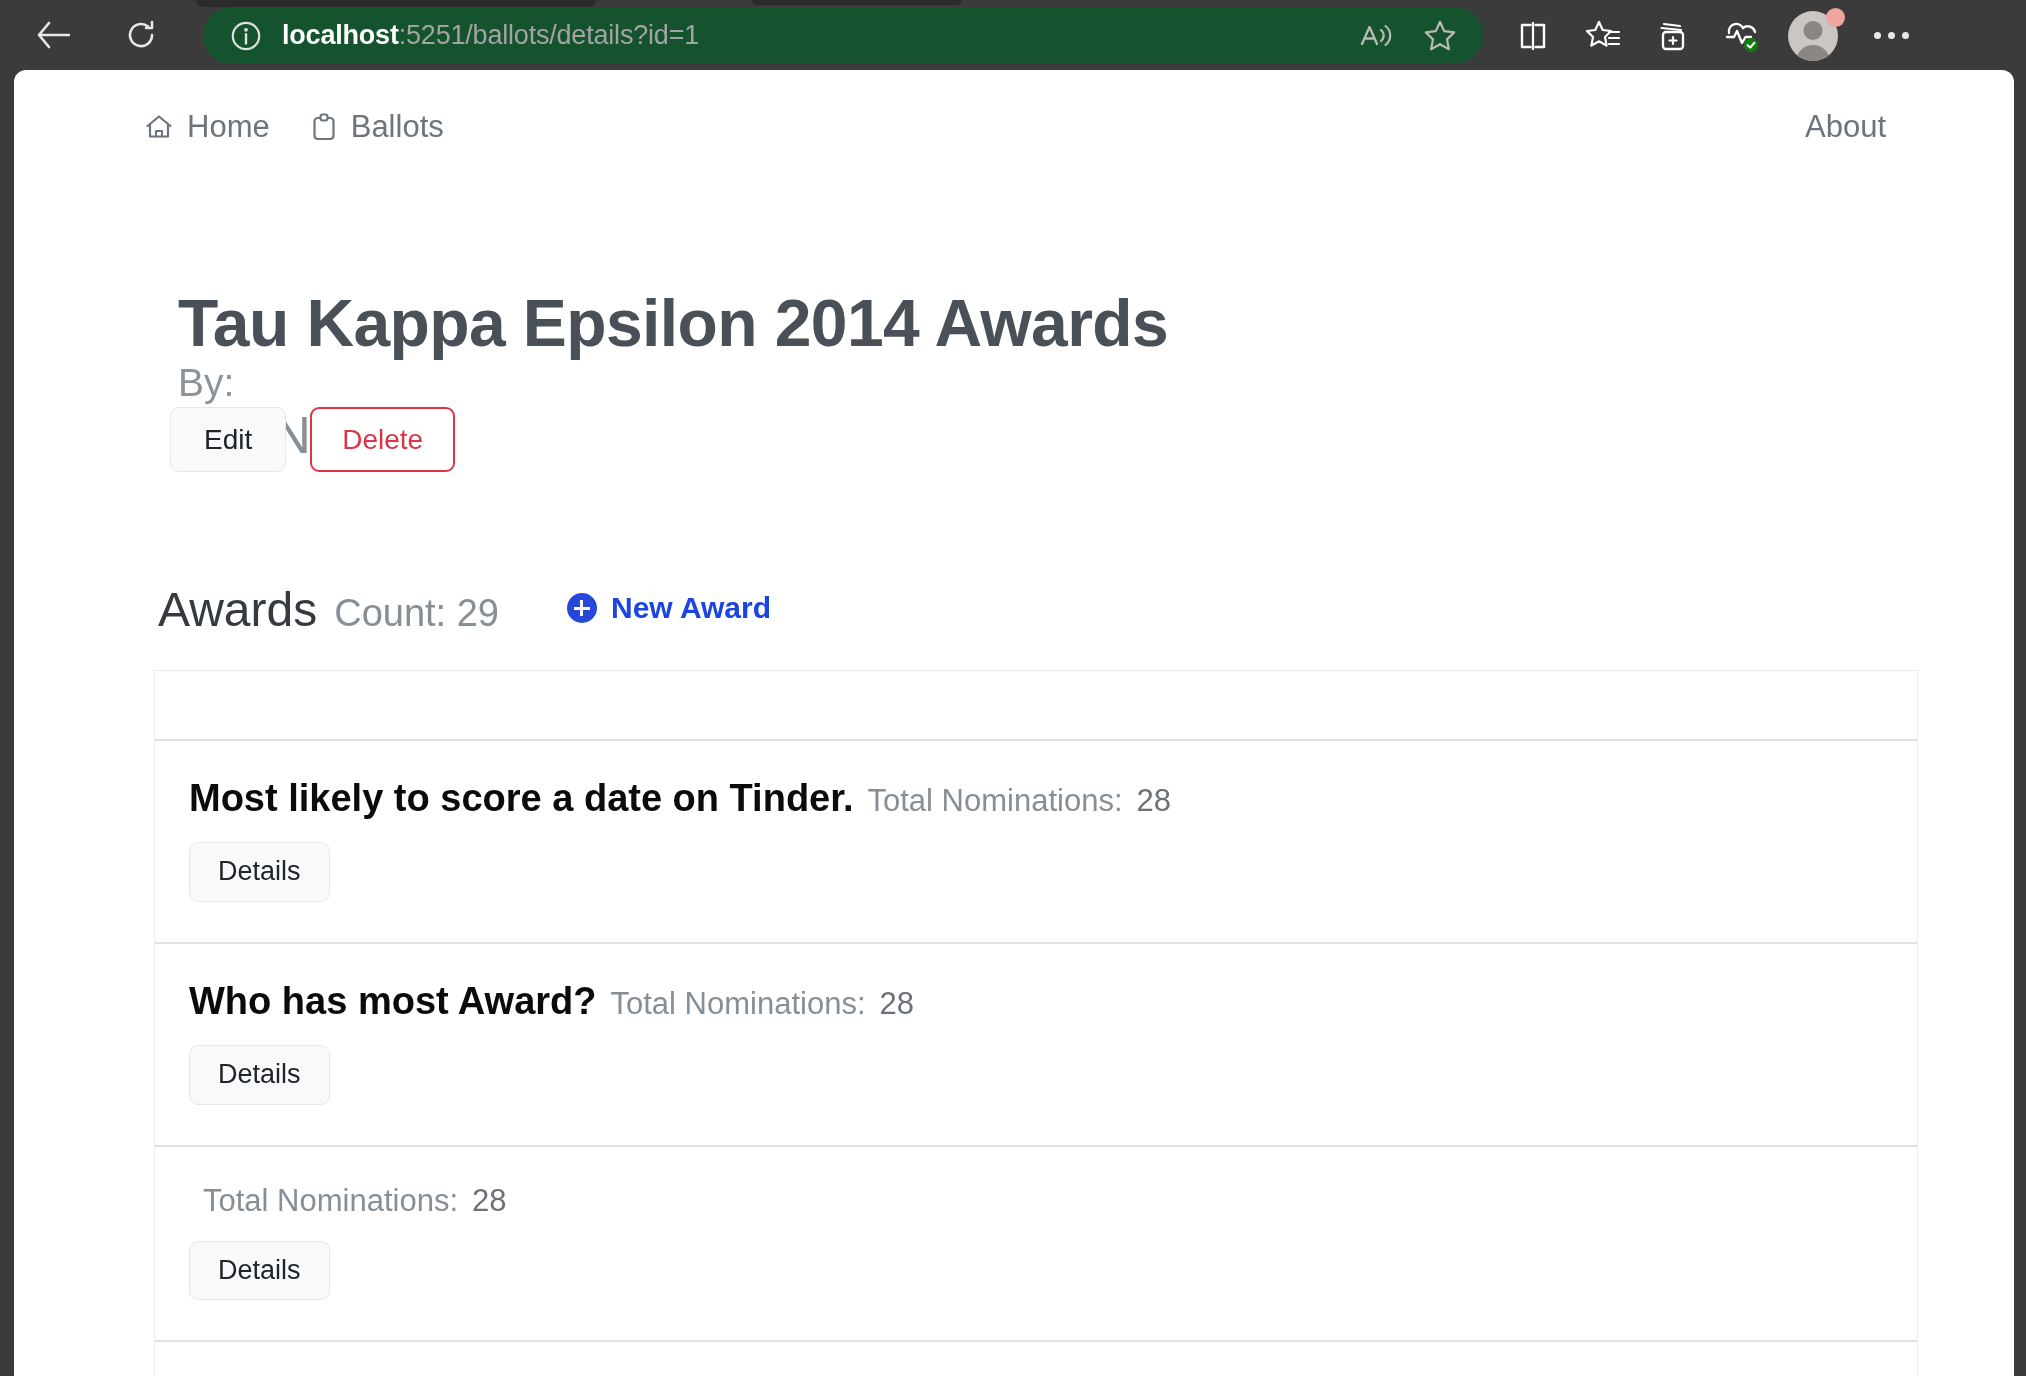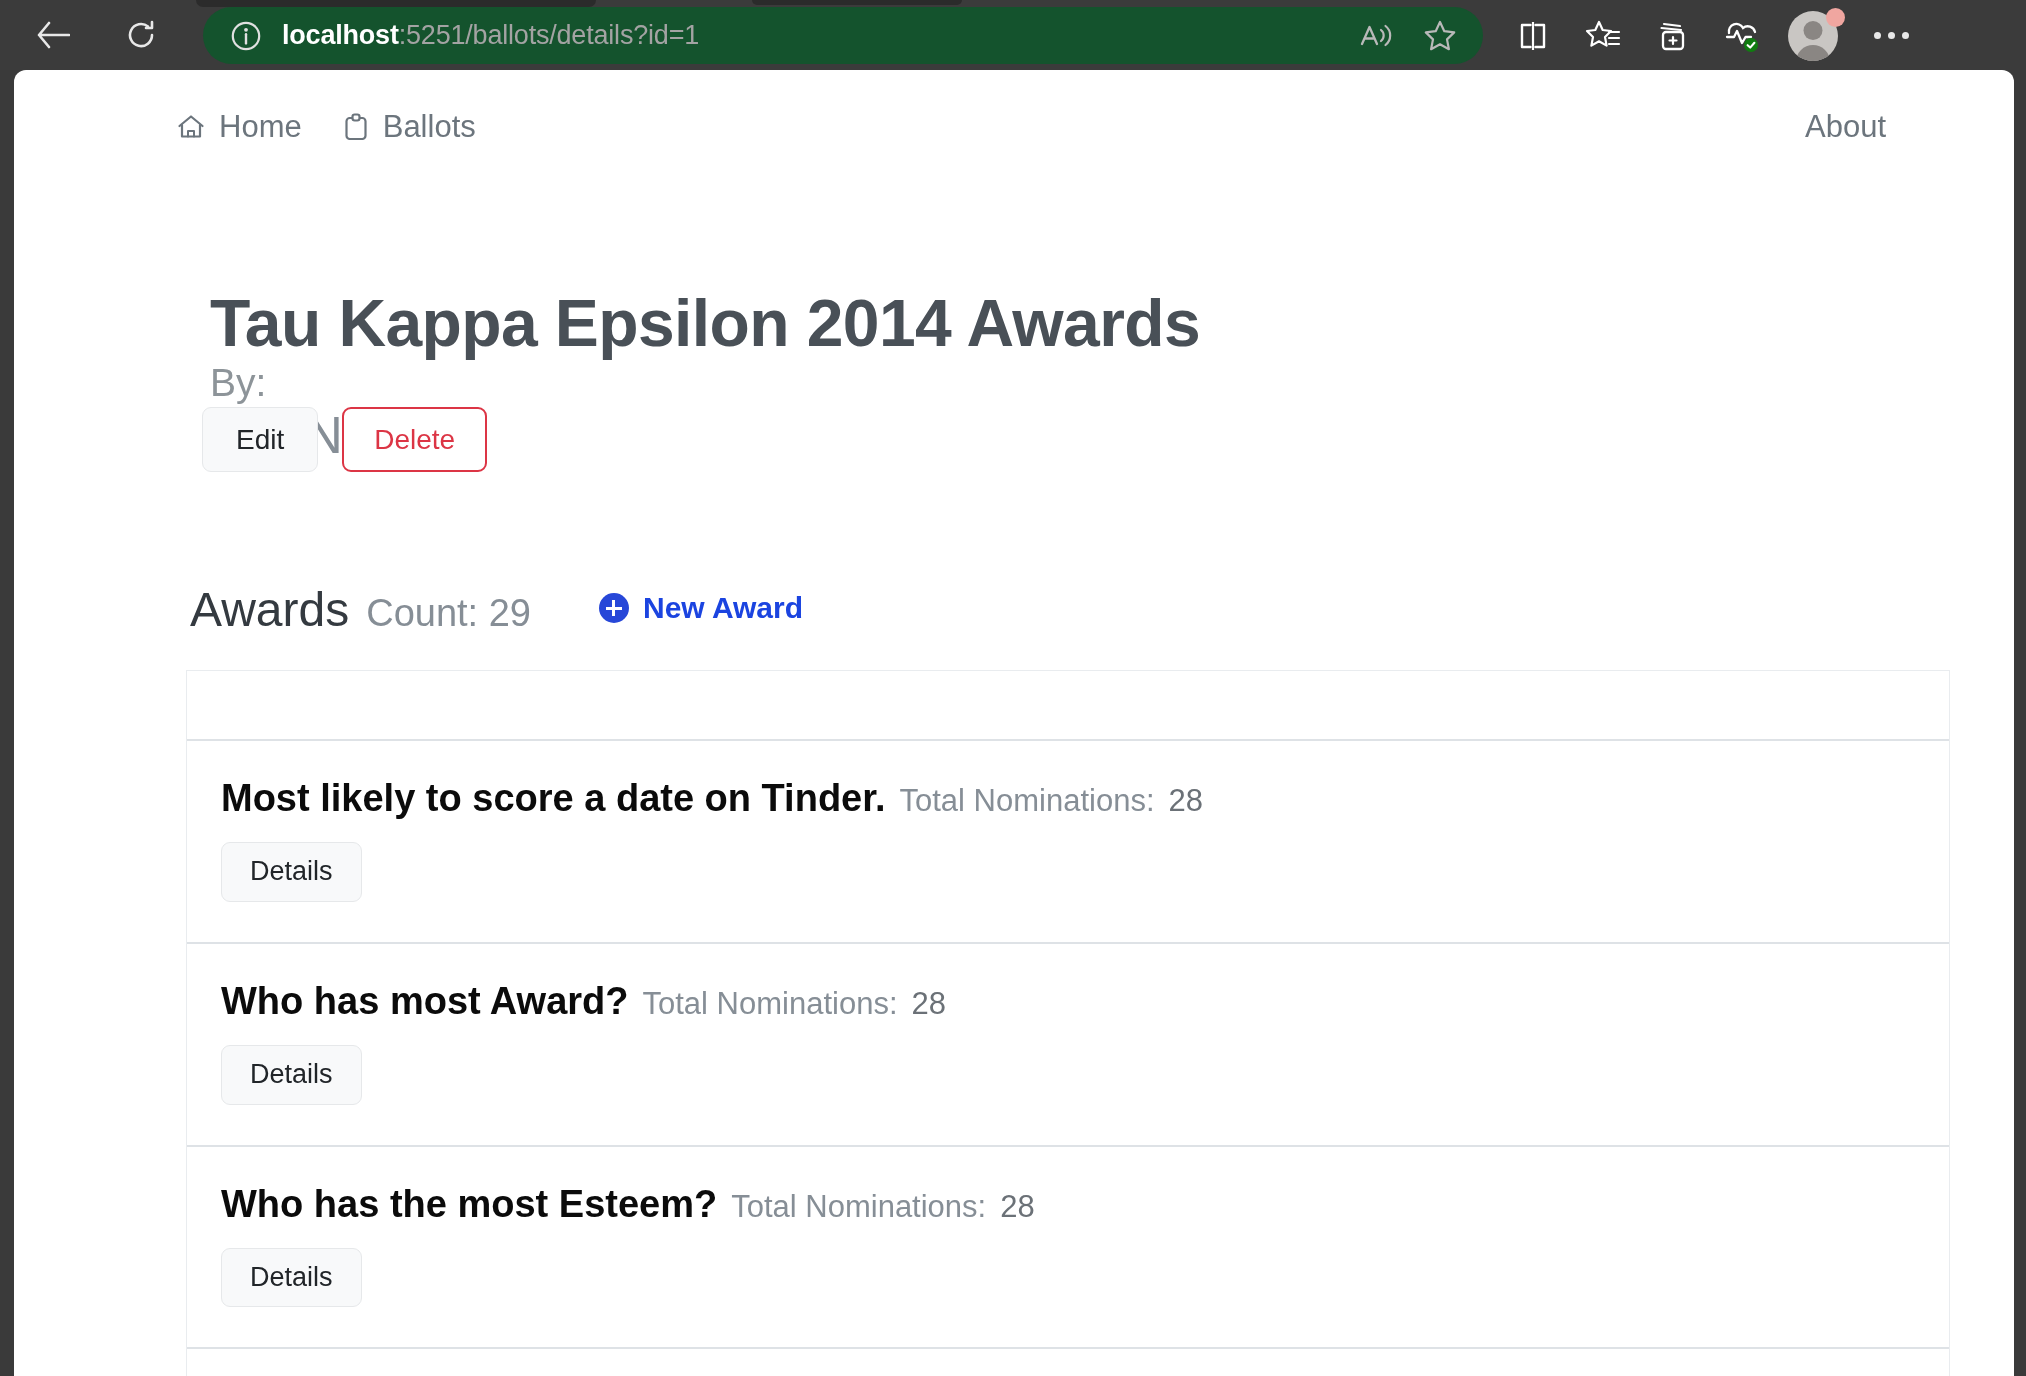--- a/index.html
+++ b/index.html
@@ -97,21 +97,20 @@
   .dots-menu span { width: 7px; height: 7px; border-radius: 50%; background: #e8e8e8; }
 
   
   .viewport {
     position: absolute;
     top: 70px; left: 14px;
     width: 2000px; height: 1306px;
     background: #ffffff;
     border-radius: 12px 12px 0 0;
     overflow: hidden;
-    padding-left: 32px;
   }
   .page {
     position: relative;
     width: 100%; height: 100%;
     padding: 0;
   }
 
   
   .site-nav {
     position: absolute; top: 26px; left: 0; right: 0;
@@ -378,21 +377,20 @@
       <div class="award-row-line">
         <span class="award-name">Who has most Award?</span>
         <span class="award-noms">Total Nominations:</span>
         <span class="award-noms award-noms-count">28</span>
       </div>
       <button class="btn btn-details">Details</button>
     </div>
 
     <div class="award-row">
       <div class="award-row-line">
-        <span class="award-name">Who has the most Esteem?</span>
         <span class="award-noms">Total Nominations:</span>
         <span class="award-noms award-noms-count">28</span>
       </div>
       <button class="btn btn-details">Details</button>
     </div>
 
     <div class="award-row" style="height:60px;"></div>
   </div>
 
  </div>

